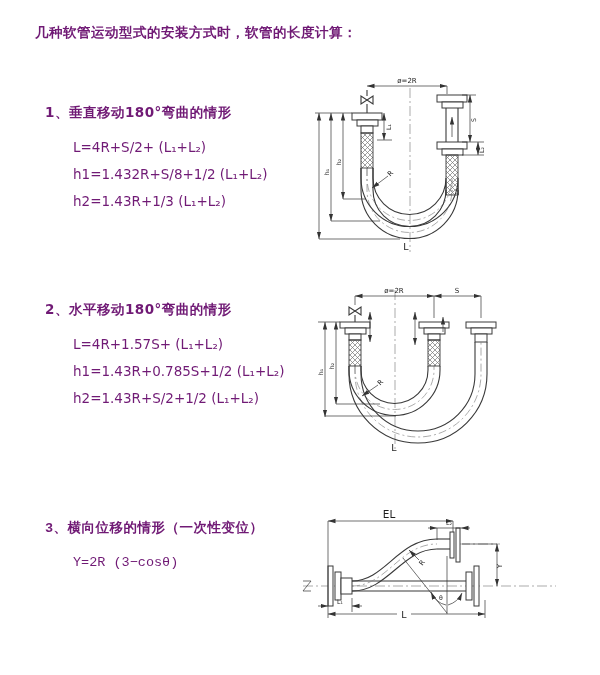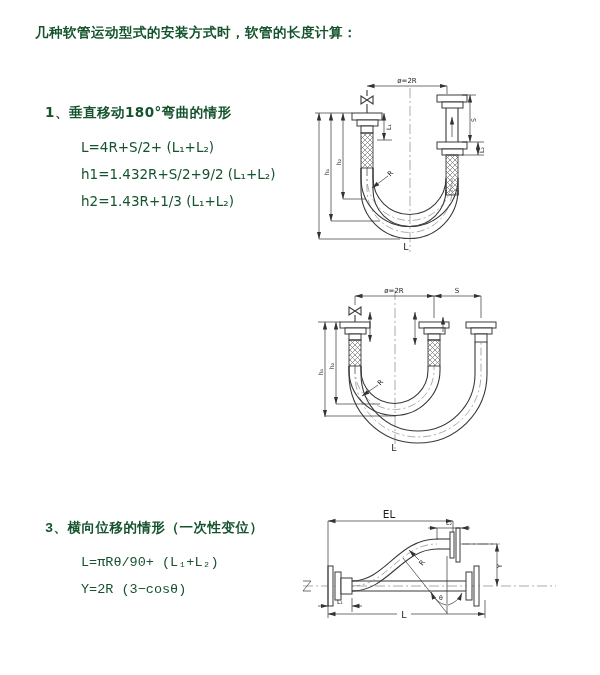--- a/index.html
+++ b/index.html
@@ -1,21 +1,21 @@
 <!DOCTYPE html>
 <html><head>
 <meta charset="utf-8">
 <style>
   html,body{margin:0;padding:0;background:#fff;}
   .page{position:relative;width:600px;height:675px;background:#fff;overflow:hidden;
-        font-family:"DejaVu Sans","Liberation Sans",sans-serif;color:#14532d;}
+        font-family:"DejaVu Sans","Liberation Sans",sans-serif;color:#701a75;}
   .title{position:absolute;left:35px;top:24px;font-size:13.5px;font-weight:600;letter-spacing:.5px;}
   .section{position:absolute;}
   .sec-heading{font-size:13.5px;font-weight:600;letter-spacing:.5px;margin:0 5px 12px 0;}
-  .formulas{margin-left:36px;}
+  .formulas{margin-left:28px;}
   .formula{font-size:13.5px;line-height:27px;white-space:pre;font-weight:500;}
   #sec1{left:45px;top:104px;}
   #sec2{left:45px;top:301px;}
   #sec3{left:45px;top:519px;font-family:Liberation Mono, monospace;}
   svg{position:absolute;}
   #dia1{left:300px;top:70px;}
   #dia2{left:300px;top:278px;}
   #dia3{left:295px;top:495px;}
   .o{stroke:#3a3a3a;stroke-width:1.1;fill:none;}
   .fl{stroke:#3a3a3a;stroke-width:1;fill:#fff;}
@@ -30,30 +30,37 @@
 <body>
 
 <div class="page">
 
   <div class="title">几种软管运动型式的安装方式时，软管的长度计算：</div>
 
   <div class="section" id="sec1">
     <div class="sec-heading">1、垂直移动180°弯曲的情形</div>
     <div class="formulas">
       <div class="formula">L=4R+S/2+ (L₁+L₂)</div>
-      <div class="formula">h1=1.432R+S/2+9/2 (L₁+L₂)</div>
+      <div class="formula">h1=1.432R+S/8+1/2 (L₁+L₂)</div>
       <div class="formula">h2=1.43R+1/3 (L₁+L₂)</div>
     </div>
   </div>
 
+  <div class="section" id="sec2">
+    <div class="sec-heading">2、水平移动180°弯曲的情形</div>
+    <div class="formulas">
+      <div class="formula">L=4R+1.57S+ (L₁+L₂)</div>
+      <div class="formula">h1=1.43R+0.785S+1/2 (L₁+L₂)</div>
+      <div class="formula">h2=1.43R+S/2+1/2 (L₁+L₂)</div>
+    </div>
+  </div>
 
   <div class="section" id="sec3">
     <div class="sec-heading">3、横向位移的情形（一次性变位）</div>
     <div class="formulas">
-      <div class="formula">L=πRθ/90+ (L₁+L₂)</div>
       <div class="formula">Y=2R (3−cosθ)</div>
     </div>
   </div>
 
   <svg id="dia1" width="300" height="195" viewBox="300 70 300 195">
     <defs>
       <marker id="a1" markerWidth="9" markerHeight="6" refX="7.5" refY="2.5" orient="auto-start-reverse" markerUnits="userSpaceOnUse">
         <path d="M0,0.3 L7.5,2.5 L0,4.7 Z" fill="#333"></path>
       </marker>
       <pattern id="hx1" width="5" height="5" patternUnits="userSpaceOnUse">

